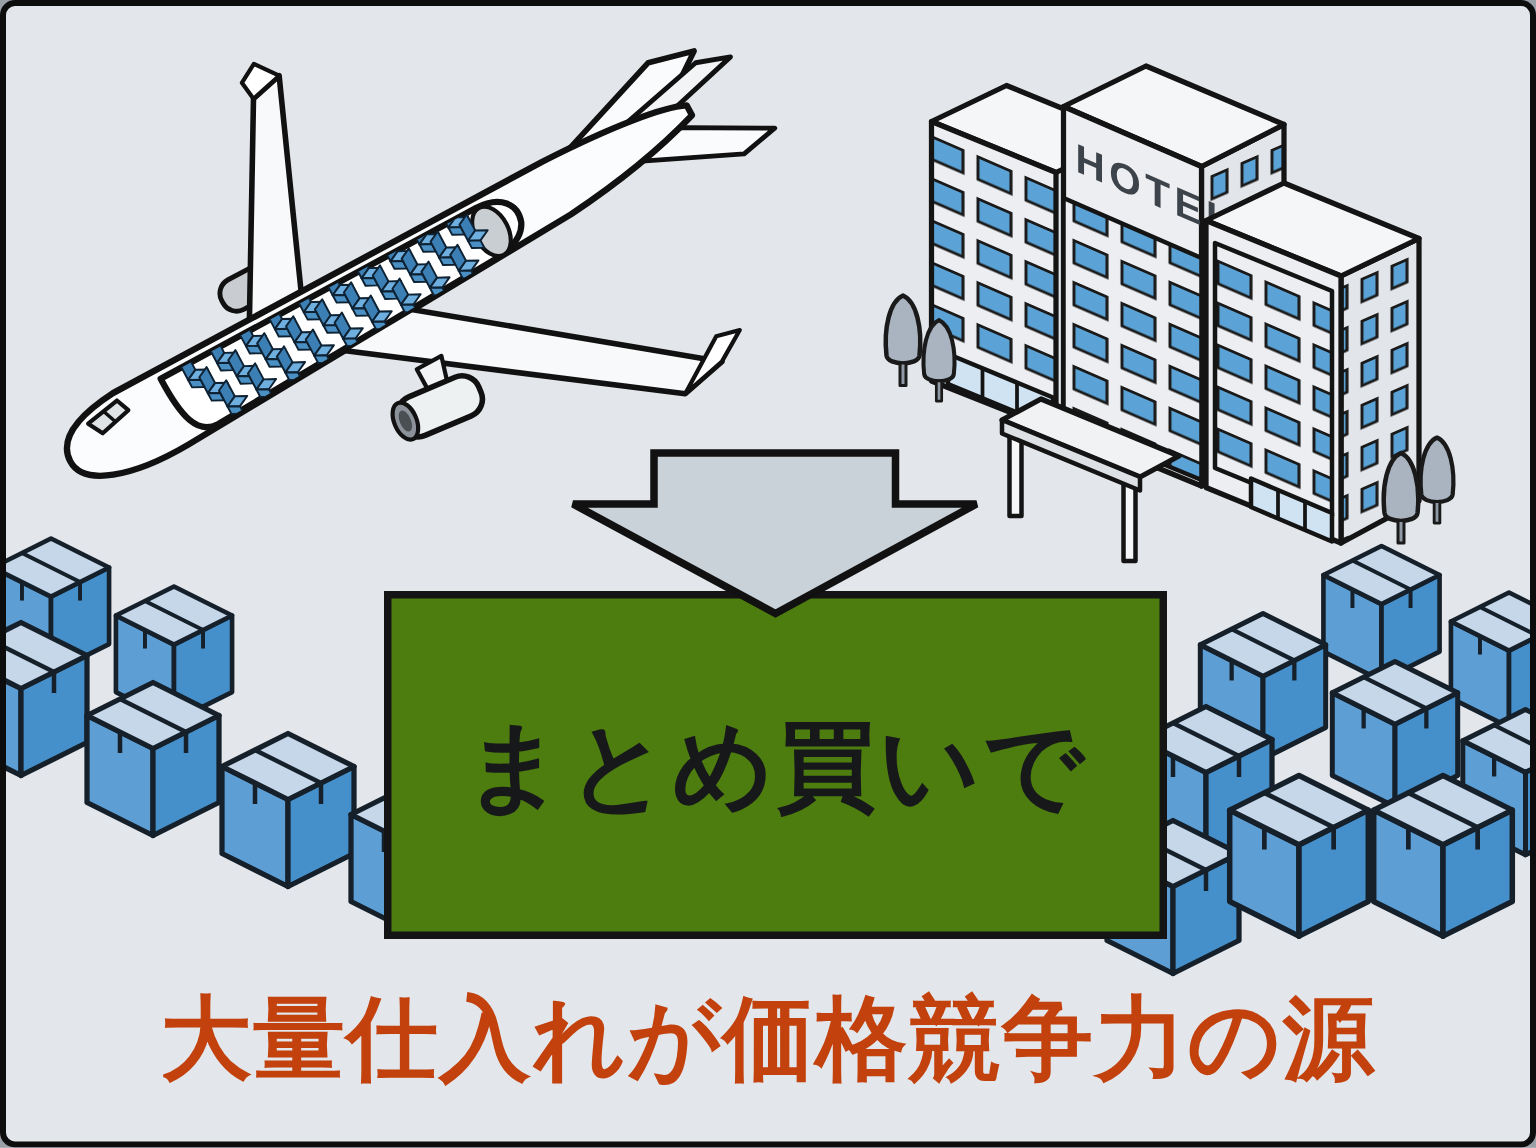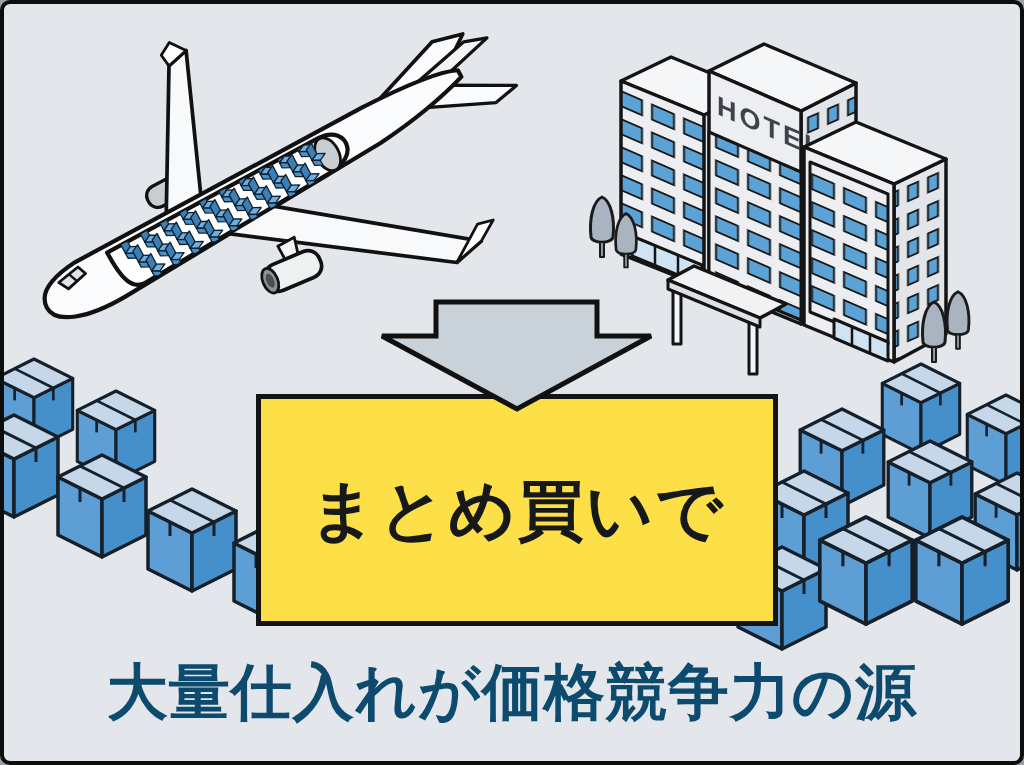--- a/index.html
+++ b/index.html
@@ -1,26 +1,26 @@
 <!DOCTYPE html>
 <html><head>
 <meta charset="utf-8">
 <style>
   html,body{margin:0;padding:0;background:#9aa0a8;font-family:"Liberation Sans","DejaVu Sans",sans-serif;}
   .frame{position:relative;width:1024px;height:765px;background:#e3e6ea;border:4px solid #0d0d0d;
          border-radius:10px;box-sizing:border-box;overflow:hidden;}
   .layer{position:absolute;}
   svg{display:block;overflow:visible;}
-  .callout{position:absolute;left:252px;top:390px;width:522px;height:232px;background:#fde047;
+  .callout{position:absolute;left:252px;top:390px;width:522px;height:232px;background:#4d7c0f;
            border:5px solid #141414;box-sizing:border-box;z-index:4;
            display:flex;flex-direction:column;align-items:center;justify-content:center;}
   .callout-line{font-size:66px;font-weight:900;color:#17181a;letter-spacing:2px;line-height:1.5;
                 white-space:nowrap;}
   .caption{position:absolute;left:0;top:648px;width:100%;text-align:center;z-index:3;
-           font-size:61px;font-weight:900;color:#0c4a6e;letter-spacing:1px;white-space:nowrap;}
+           font-size:61px;font-weight:900;color:#c2410c;letter-spacing:1px;white-space:nowrap;}
   .hotel-sign-text{font-size:27px;font-weight:bold;fill:#3c434a;letter-spacing:3px;}
 </style>
 </head>
 <body>
 
 <div class="frame">
 
   <svg width="0" height="0" style="position:absolute" aria-hidden="true">
     <defs>
       <g id="boxunit">

